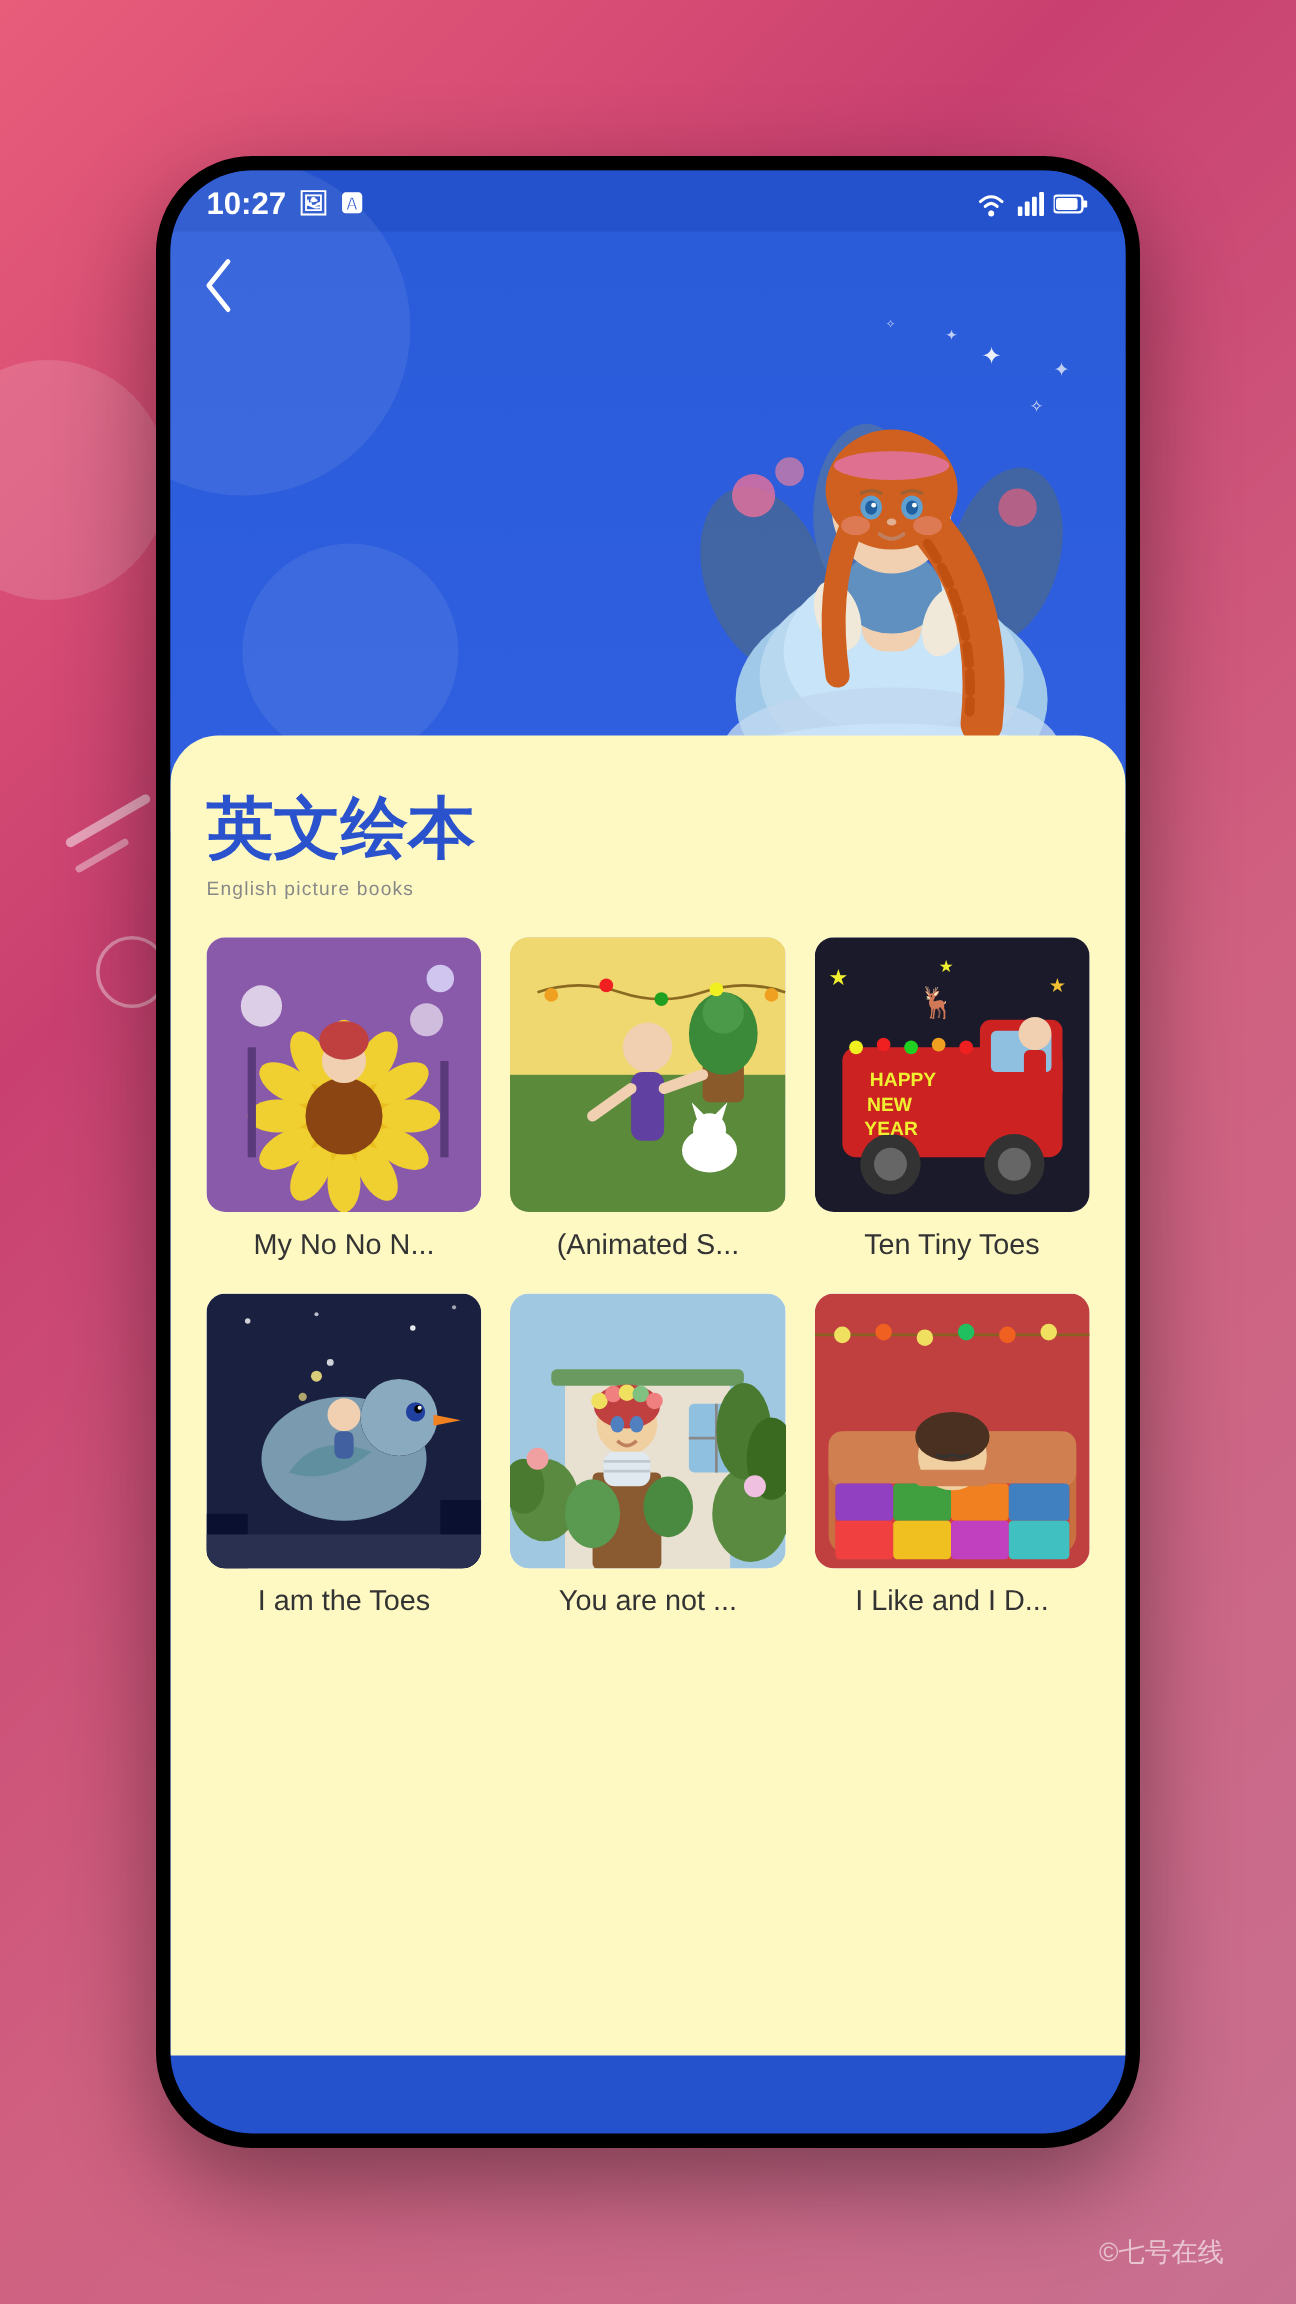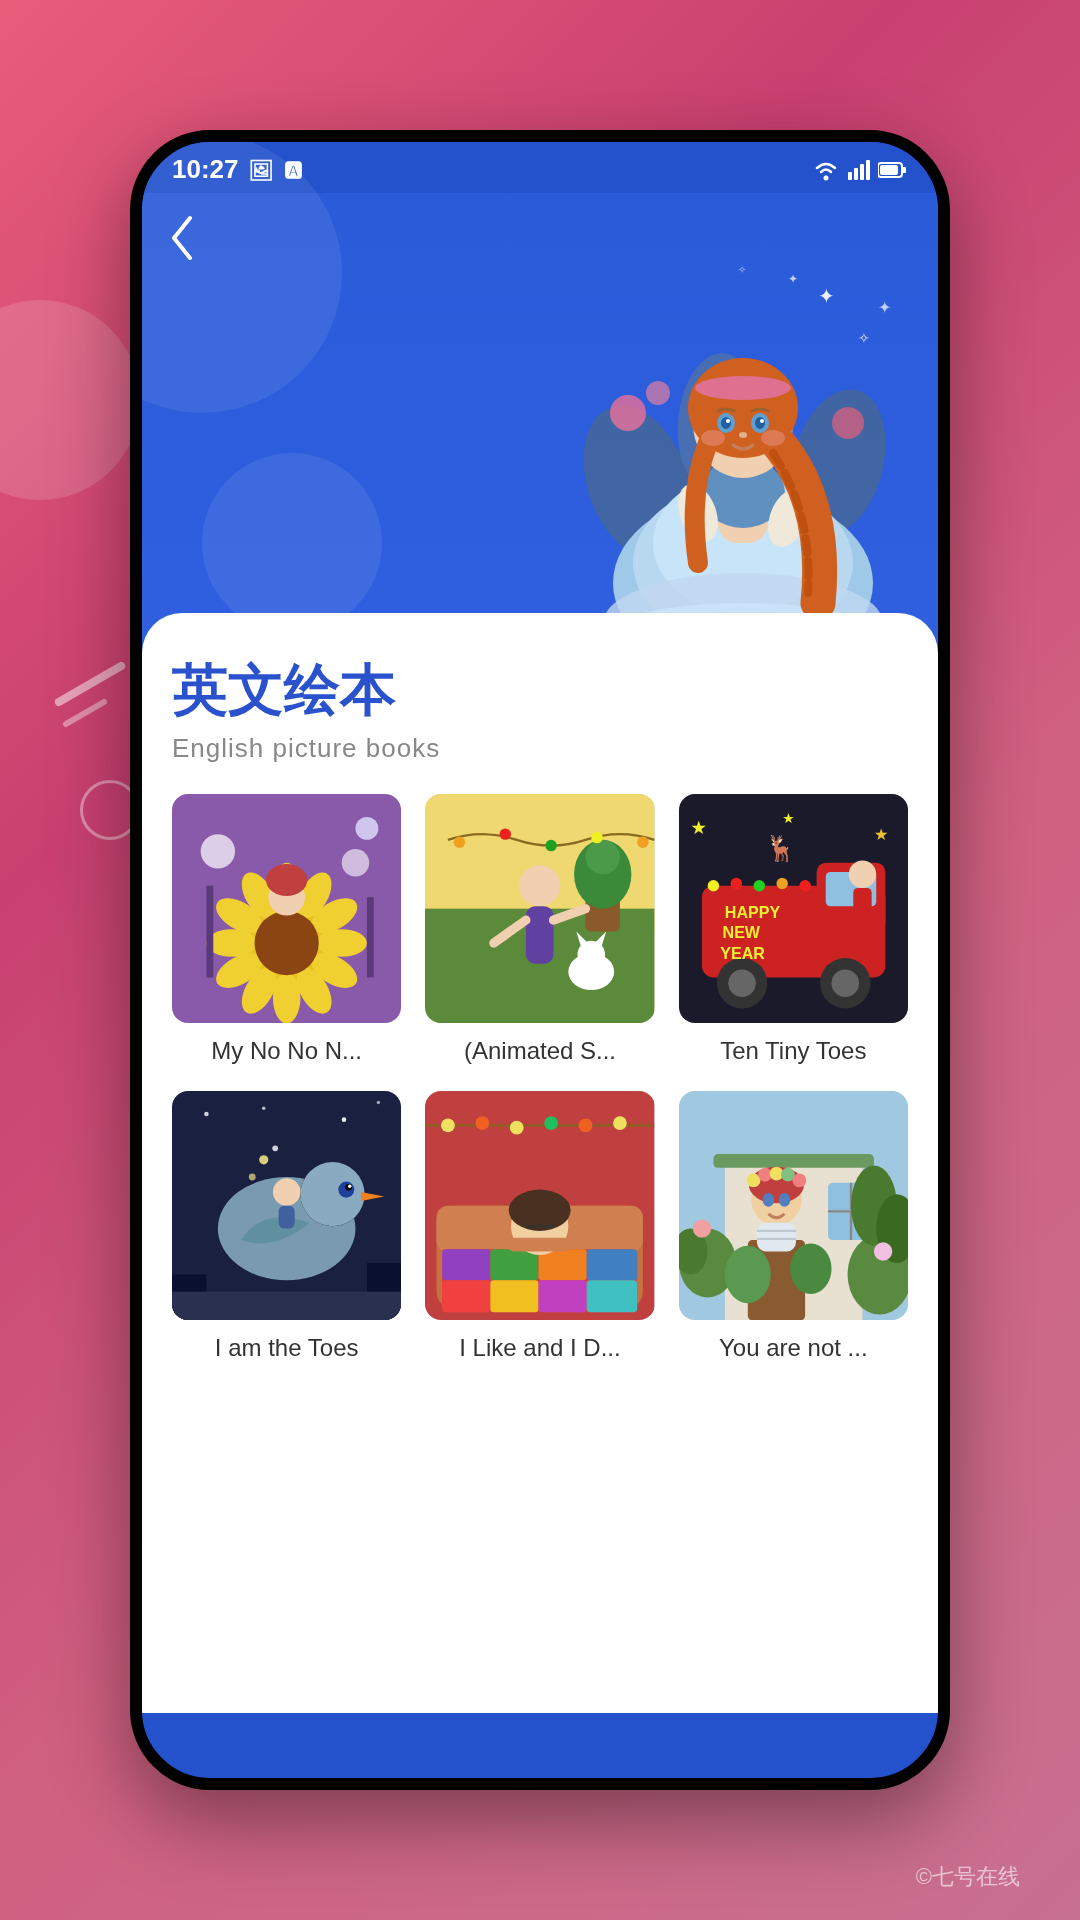--- a/index.html
+++ b/index.html
@@ -121,41 +121,41 @@
     }
 
     
     .princess-scene {
       width: 100%;
       height: 100%;
     }
 
     
     .content-card {
-      background: #ffffff;
+      background: #fef9c3;
       border-radius: 40px 40px 0 0;
       margin-top: -80px;
       position: relative;
       z-index: 5;
       padding: 40px 30px 40px 30px;
       min-height: 1100px;
     }
 
     .card-header {
       margin-bottom: 10px;
     }
 
     .card-title-cn {
       font-size: 56px;
       font-weight: bold;
       color: #2a52cc;
     }
 
     .card-title-en {
-      font-size: 26px;
+      font-size: 16px;
       color: #888;
       margin-top: 4px;
       letter-spacing: 1px;
     }
 
     
     .books-grid {
       display: grid;
       grid-template-columns: repeat(3, 1fr);
       gap: 24px;
@@ -470,20 +470,71 @@
             <rect x="0" y="175" width="200" height="25" fill="#2a3050"></rect>
           </svg>
         </div>
         <div class="book-title">I am the Toes</div>
       </div>
 
       <div class="book-item">
         <div class="book-cover">
           <svg class="cover-svg" viewBox="0 0 200 200" xmlns="http://www.w3.org/2000/svg">
 
+            <rect width="200" height="200" fill="#a0c8e0"></rect>
+
+            <rect x="40" y="60" width="120" height="140" fill="#e8e0d0"></rect>
+
+            <rect x="130" y="80" width="40" height="50" rx="4" fill="#90c0e0"></rect>
+            <line x1="150" y1="80" x2="150" y2="130" stroke="#888" stroke-width="2"></line>
+            <line x1="130" y1="105" x2="170" y2="105" stroke="#888" stroke-width="2"></line>
+
+            <rect x="60" y="130" width="50" height="70" rx="4" fill="#8a5a30"></rect>
+
+            <rect x="30" y="55" width="140" height="12" rx="4" fill="#6a9a60"></rect>
+
+            <ellipse cx="25" cy="150" rx="25" ry="30" fill="#5a8a40"></ellipse>
+            <ellipse cx="175" cy="160" rx="28" ry="35" fill="#5a8a40"></ellipse>
+            <ellipse cx="10" cy="140" rx="15" ry="20" fill="#4a7a30"></ellipse>
+
+            <ellipse cx="170" cy="100" rx="20" ry="35" fill="#4a7a30"></ellipse>
+            <ellipse cx="190" cy="120" rx="18" ry="30" fill="#3a6a20"></ellipse>
+
+            <circle cx="20" cy="120" r="8" fill="#f0a0a0"></circle>
+            <circle cx="178" cy="140" r="8" fill="#f0c0e0"></circle>
+
+            <circle cx="85" cy="95" r="22" fill="#f0d0a0"></circle>
+
+            <ellipse cx="85" cy="82" rx="24" ry="16" fill="#c04040"></ellipse>
+
+            <circle cx="65" cy="78" r="6" fill="#f0e060"></circle>
+            <circle cx="75" cy="73" r="6" fill="#f08080"></circle>
+            <circle cx="85" cy="72" r="6" fill="#f0e060"></circle>
+            <circle cx="95" cy="73" r="6" fill="#80c080"></circle>
+            <circle cx="105" cy="78" r="6" fill="#f08080"></circle>
+
+            <ellipse cx="78" cy="95" rx="5" ry="6" fill="#5080c0"></ellipse>
+            <ellipse cx="92" cy="95" rx="5" ry="6" fill="#5080c0"></ellipse>
+            <path d="M78 107 Q85 114 92 107" stroke="#c08060" stroke-width="2.5" fill="none"></path>
+
+            <rect x="68" y="115" width="34" height="25" rx="8" fill="#e0e8f0"></rect>
+            <line x1="68" y1="122" x2="102" y2="122" stroke="#c0c8d0" stroke-width="2"></line>
+            <line x1="68" y1="129" x2="102" y2="129" stroke="#c0c8d0" stroke-width="2"></line>
+
+            <ellipse cx="60" cy="160" rx="20" ry="25" fill="#5a9a50"></ellipse>
+            <ellipse cx="115" cy="155" rx="18" ry="22" fill="#4a8a40"></ellipse>
+          </svg>
+        </div>
+        <div class="book-title">You are not ...</div>
+      </div>
+
+      <div class="book-item">
+        <div class="book-cover">
+          <svg class="cover-svg" viewBox="0 0 200 200" xmlns="http://www.w3.org/2000/svg">
+
             <rect width="200" height="200" fill="#c04040"></rect>
 
             <line x1="0" y1="30" x2="200" y2="30" stroke="#8a6020" stroke-width="2"></line>
             <circle cx="20" cy="30" r="6" fill="#f0e060"></circle>
             <circle cx="50" cy="28" r="6" fill="#f06020"></circle>
             <circle cx="80" cy="32" r="6" fill="#f0e060"></circle>
             <circle cx="110" cy="28" r="6" fill="#20c060"></circle>
             <circle cx="140" cy="30" r="6" fill="#f06020"></circle>
             <circle cx="170" cy="28" r="6" fill="#f0e060"></circle>
 
@@ -507,67 +558,16 @@
 
             <path d="M88 117 Q94 120 100 117" stroke="#333" stroke-width="2" fill="none"></path>
             <path d="M100 117 Q106 120 112 117" stroke="#333" stroke-width="2" fill="none"></path>
 
             <rect x="72" y="128" width="56" height="12" rx="6" fill="#d08050"></rect>
           </svg>
         </div>
         <div class="book-title">I Like and I D...</div>
       </div>
 
-      <div class="book-item">
-        <div class="book-cover">
-          <svg class="cover-svg" viewBox="0 0 200 200" xmlns="http://www.w3.org/2000/svg">
-
-            <rect width="200" height="200" fill="#a0c8e0"></rect>
-
-            <rect x="40" y="60" width="120" height="140" fill="#e8e0d0"></rect>
-
-            <rect x="130" y="80" width="40" height="50" rx="4" fill="#90c0e0"></rect>
-            <line x1="150" y1="80" x2="150" y2="130" stroke="#888" stroke-width="2"></line>
-            <line x1="130" y1="105" x2="170" y2="105" stroke="#888" stroke-width="2"></line>
-
-            <rect x="60" y="130" width="50" height="70" rx="4" fill="#8a5a30"></rect>
-
-            <rect x="30" y="55" width="140" height="12" rx="4" fill="#6a9a60"></rect>
-
-            <ellipse cx="25" cy="150" rx="25" ry="30" fill="#5a8a40"></ellipse>
-            <ellipse cx="175" cy="160" rx="28" ry="35" fill="#5a8a40"></ellipse>
-            <ellipse cx="10" cy="140" rx="15" ry="20" fill="#4a7a30"></ellipse>
-
-            <ellipse cx="170" cy="100" rx="20" ry="35" fill="#4a7a30"></ellipse>
-            <ellipse cx="190" cy="120" rx="18" ry="30" fill="#3a6a20"></ellipse>
-
-            <circle cx="20" cy="120" r="8" fill="#f0a0a0"></circle>
-            <circle cx="178" cy="140" r="8" fill="#f0c0e0"></circle>
-
-            <circle cx="85" cy="95" r="22" fill="#f0d0a0"></circle>
-
-            <ellipse cx="85" cy="82" rx="24" ry="16" fill="#c04040"></ellipse>
-
-            <circle cx="65" cy="78" r="6" fill="#f0e060"></circle>
-            <circle cx="75" cy="73" r="6" fill="#f08080"></circle>
-            <circle cx="85" cy="72" r="6" fill="#f0e060"></circle>
-            <circle cx="95" cy="73" r="6" fill="#80c080"></circle>
-            <circle cx="105" cy="78" r="6" fill="#f08080"></circle>
-
-            <ellipse cx="78" cy="95" rx="5" ry="6" fill="#5080c0"></ellipse>
-            <ellipse cx="92" cy="95" rx="5" ry="6" fill="#5080c0"></ellipse>
-            <path d="M78 107 Q85 114 92 107" stroke="#c08060" stroke-width="2.5" fill="none"></path>
-
-            <rect x="68" y="115" width="34" height="25" rx="8" fill="#e0e8f0"></rect>
-            <line x1="68" y1="122" x2="102" y2="122" stroke="#c0c8d0" stroke-width="2"></line>
-            <line x1="68" y1="129" x2="102" y2="129" stroke="#c0c8d0" stroke-width="2"></line>
-
-            <ellipse cx="60" cy="160" rx="20" ry="25" fill="#5a9a50"></ellipse>
-            <ellipse cx="115" cy="155" rx="18" ry="22" fill="#4a8a40"></ellipse>
-          </svg>
-        </div>
-        <div class="book-title">You are not ...</div>
-      </div>
-
     </div>
   </div>
 
 </div>
 
 </body></html>

